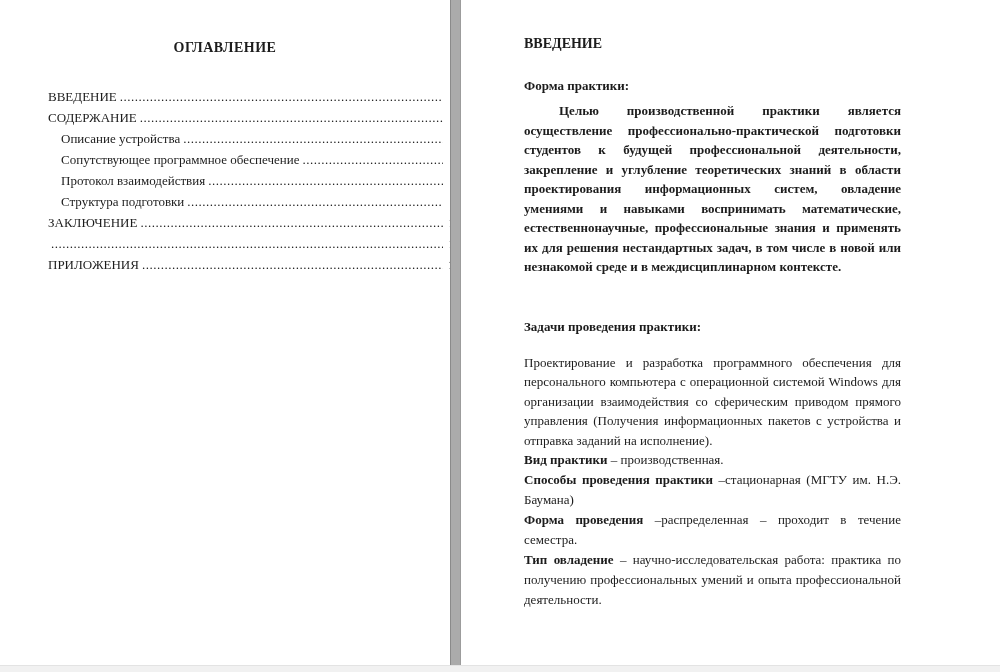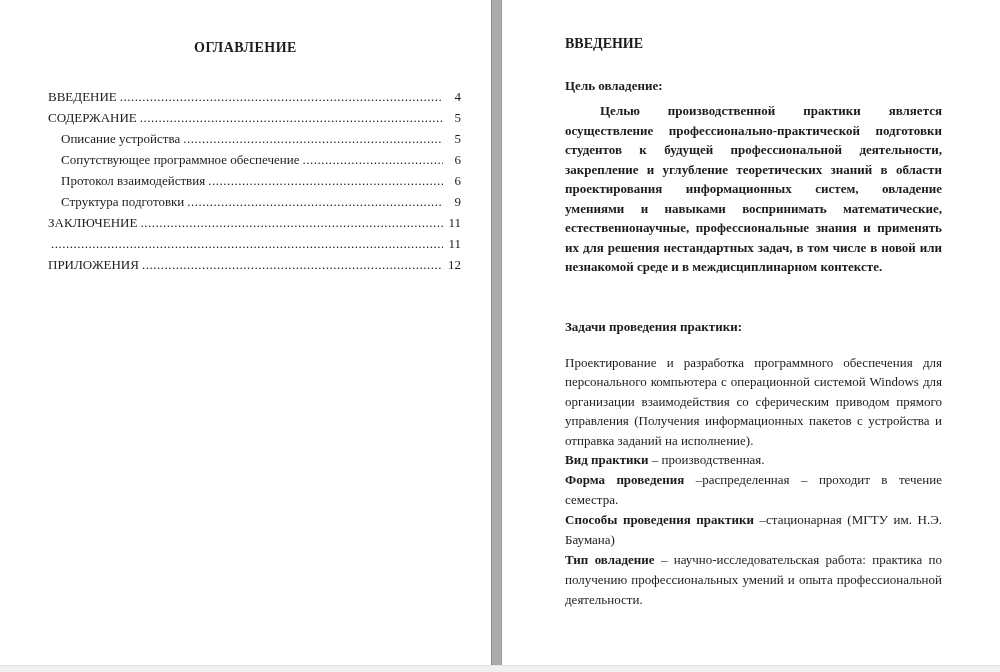--- a/index.html
+++ b/index.html
@@ -16,21 +16,21 @@
     display: flex;
     width: 1000px;
     height: 665px;
   }
   .page {
     background: #ffffff;
     box-sizing: border-box;
     height: 665px;
   }
   .page-left {
-    width: 491px;
+    width: 450px;
     padding: 40px 30px 0 48px;
   }
   .page-divider {
     width: 11px;
     height: 665px;
     background: #ababab;
     border-left: 1px solid #8a8a8a;
     border-right: 1px solid #9c9c9c;
     box-sizing: border-box;
   }
@@ -177,29 +177,29 @@
       </div>
 
     </div>
   </div>
 
   <div class="page-divider"></div>
 
   <div class="page page-right">
     <div class="section-title">ВВЕДЕНИЕ</div>
 
-    <p class="subhead">Цель овладение:</p>
+    <p class="subhead">Форма практики:</p>
     <p class="body-par first-indent">Целью производственной практики является осуществление профессионально-практической подготовки студентов к будущей профессиональной деятельности, закрепление и углубление теоретических знаний в области проектирования информационных систем, овладение умениями и навыками воспринимать математические, естественнонаучные, профессиональные знания и применять их для решения нестандартных задач, в том числе в новой или незнакомой среде и в междисциплинарном контексте.</p>
 
     <p class="subhead spaced">Задачи проведения практики:</p>
     <p class="body-par">Проектирование и разработка программного обеспечения для персонального компьютера с операционной системой Windows для организации взаимодействия со сферическим приводом прямого управления (Получения информационных пакетов с устройства и отправка заданий на исполнение).</p>
 
     <div class="details">
       <p class="detail-line"><b>Вид практики</b><span> – производственная.</span></p>
+      <p class="detail-line"><b>Способы проведения практики</b><span> –стационарная (МГТУ им. Н.Э. Баумана)</span></p>
       <p class="detail-line"><b>Форма проведения</b><span> –распределенная – проходит в течение семестра.</span></p>
-      <p class="detail-line"><b>Способы проведения практики</b><span> –стационарная (МГТУ им. Н.Э. Баумана)</span></p>
       <p class="detail-line"><b>Тип овладение</b><span> – научно-исследовательская работа: практика по получению профессиональных умений и опыта профессиональной деятельности.</span></p>
     </div>
   </div>
 
 </div>
 
 <div class="bottom-gutter"></div>
 
 </body></html>

